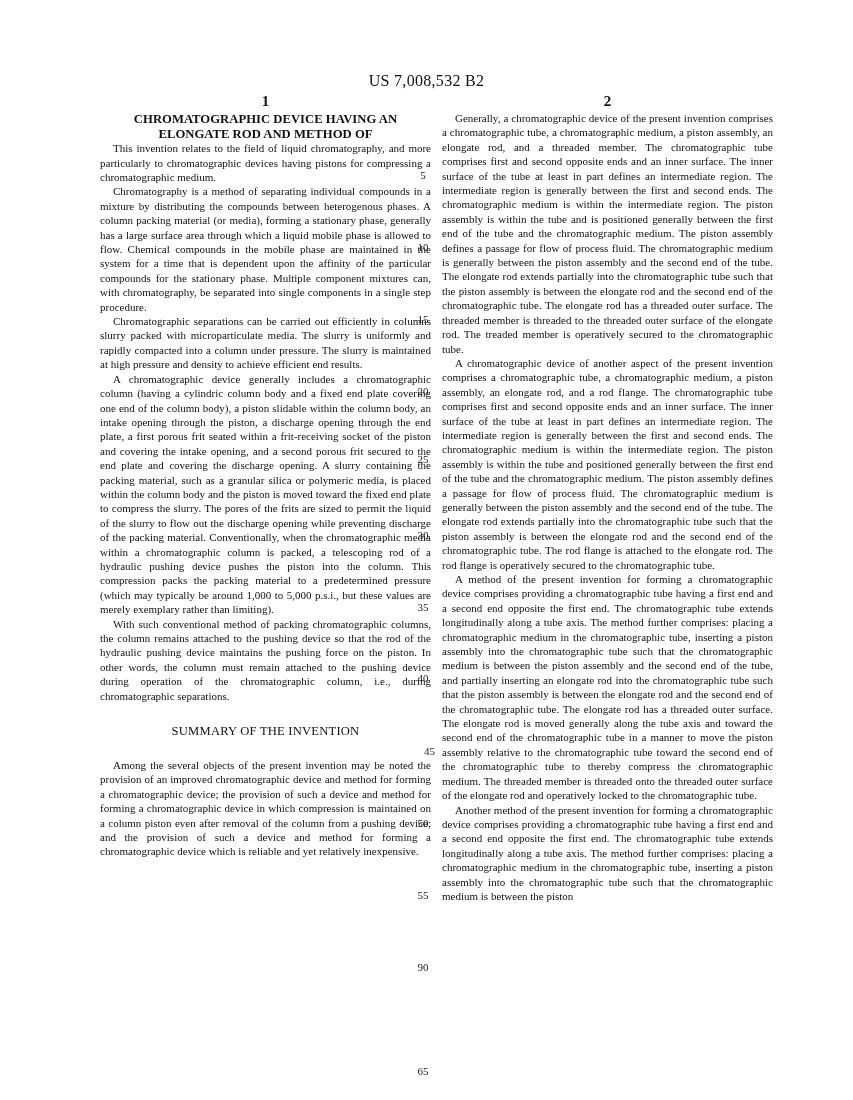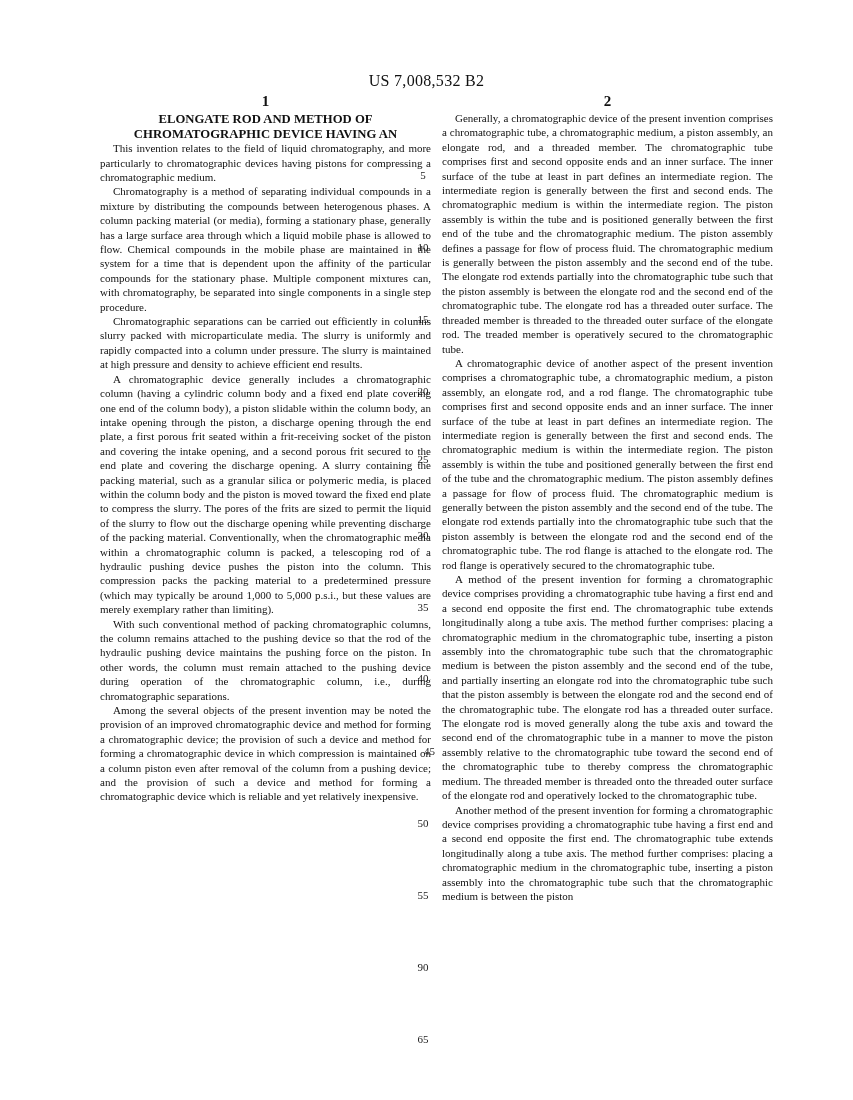--- a/index.html
+++ b/index.html
@@ -53,35 +53,36 @@
       <div class="line-num" style="top: 313px;">15</div>
       <div class="line-num" style="top: 385px;">20</div>
       <div class="line-num" style="top: 453px;">25</div>
       <div class="line-num" style="top: 529px;">30</div>
       <div class="line-num" style="top: 601px;">35</div>
       <div class="line-num" style="top: 644px; margin-top: 28px;">40</div>
       <div class="line-num" style="top: 745px; text-align: right;">45</div>
       <div class="line-num" style="top: 817px;">50</div>
       <div class="line-num" style="top: 889px;">55</div>
       <div class="line-num" style="top: 961px;">90</div>
-      <div class="line-num" style="top: 1033px;">65</div>
+      <div class="line-num" style="top: 1065px;">65</div>
     </div>
 
   <div class="col col-left">
     <div class="col-num">1</div>
     <div class="invention-title" id="title-block">
+        <div>CHROMATOGRAPHIC DEVICE HAVING AN</div>
         <div>ELONGATE ROD AND METHOD OF</div>
-        <div>CHROMATOGRAPHIC DEVICE HAVING AN</div>
       </div>
     <div id="left-body">
         <p class="body-par">This invention relates to the field of liquid chromatography, and more particularly to chromatographic devices having pistons for compressing a chromatographic medium.</p>
         <p class="body-par">Chromatography is a method of separating individual compounds in a mixture by distributing the compounds between heterogenous phases. A column packing material (or media), forming a stationary phase, generally has a large surface area through which a liquid mobile phase is allowed to flow. Chemical compounds in the mobile phase are maintained in the system for a time that is dependent upon the affinity of the particular compounds for the stationary phase. Multiple component mixtures can, with chromatography, be separated into single components in a single step procedure.</p>
         <p class="body-par">Chromatographic separations can be carried out efficiently in columns slurry packed with microparticulate media. The slurry is uniformly and rapidly compacted into a column under pressure. The slurry is maintained at high pressure and density to achieve efficient end results.</p>
         <p class="body-par">A chromatographic device generally includes a chromatographic column (having a cylindric column body and a fixed end plate covering one end of the column body), a piston slidable within the column body, an intake opening through the piston, a discharge opening through the end plate, a first porous frit seated within a frit-receiving socket of the piston and covering the intake opening, and a second porous frit secured to the end plate and covering the discharge opening. A slurry containing the packing material, such as a granular silica or polymeric media, is placed within the column body and the piston is moved toward the fixed end plate to compress the slurry. The pores of the frits are sized to permit the liquid of the slurry to flow out the discharge opening while preventing discharge of the packing material. Conventionally, when the chromatographic media within a chromatographic column is packed, a telescoping rod of a hydraulic pushing device pushes the piston into the column. This compression packs the packing material to a predetermined pressure (which may typically be around 1,000 to 5,000 p.s.i., but these values are merely exemplary rather than limiting).</p>
         <p class="body-par">With such conventional method of packing chromatographic columns, the column remains attached to the pushing device so that the rod of the hydraulic pushing device maintains the pushing force on the piston. In other words, the column must remain attached to the pushing device during operation of the chromatographic column, i.e., during chromatographic separations.</p>
+        <div class="section-heading">SUMMARY OF THE INVENTION</div>
         <p class="body-par">Among the several objects of the present invention may be noted the provision of an improved chromatographic device and method for forming a chromatographic device; the provision of such a device and method for forming a chromatographic device in which compression is maintained on a column piston even after removal of the column from a pushing device; and the provision of such a device and method for forming a chromatographic device which is reliable and yet relatively inexpensive.</p>
       </div>
   </div>
 
   <div class="col col-right">
     <div class="col-num">2</div>
     <div id="right-body">
         <p class="body-par">Generally, a chromatographic device of the present invention comprises a chromatographic tube, a chromatographic medium, a piston assembly, an elongate rod, and a threaded member. The chromatographic tube comprises first and second opposite ends and an inner surface. The inner surface of the tube at least in part defines an intermediate region. The intermediate region is generally between the first and second ends. The chromatographic medium is within the intermediate region. The piston assembly is within the tube and is positioned generally between the first end of the tube and the chromatographic medium. The piston assembly defines a passage for flow of process fluid. The chromatographic medium is generally between the piston assembly and the second end of the tube. The elongate rod extends partially into the chromatographic tube such that the piston assembly is between the elongate rod and the second end of the chromatographic tube. The elongate rod has a threaded outer surface. The threaded member is threaded to the threaded outer surface of the elongate rod. The treaded member is operatively secured to the chromatographic tube.</p>
         <p class="body-par">A chromatographic device of another aspect of the present invention comprises a chromatographic tube, a chromatographic medium, a piston assembly, an elongate rod, and a rod flange. The chromatographic tube comprises first and second opposite ends and an inner surface. The inner surface of the tube at least in part defines an intermediate region. The intermediate region is generally between the first and second ends. The chromatographic medium is within the intermediate region. The piston assembly is within the tube and positioned generally between the first end of the tube and the chromatographic medium. The piston assembly defines a passage for flow of process fluid. The chromatographic medium is generally between the piston assembly and the second end of the tube. The elongate rod extends partially into the chromatographic tube such that the piston assembly is between the elongate rod and the second end of the chromatographic tube. The rod flange is attached to the elongate rod. The rod flange is operatively secured to the chromatographic tube.</p>
         <p class="body-par">A method of the present invention for forming a chromatographic device comprises providing a chromatographic tube having a first end and a second end opposite the first end. The chromatographic tube extends longitudinally along a tube axis. The method further comprises: placing a chromatographic medium in the chromatographic tube, inserting a piston assembly into the chromatographic tube such that the chromatographic medium is between the piston assembly and the second end of the tube, and partially inserting an elongate rod into the chromatographic tube such that the piston assembly is between the elongate rod and the second end of the chromatographic tube. The elongate rod has a threaded outer surface. The elongate rod is moved generally along the tube axis and toward the second end of the chromatographic tube in a manner to move the piston assembly relative to the chromatographic tube toward the second end of the chromatographic tube to thereby compress the chromatographic medium. The threaded member is threaded onto the threaded outer surface of the elongate rod and operatively locked to the chromatographic tube.</p>

